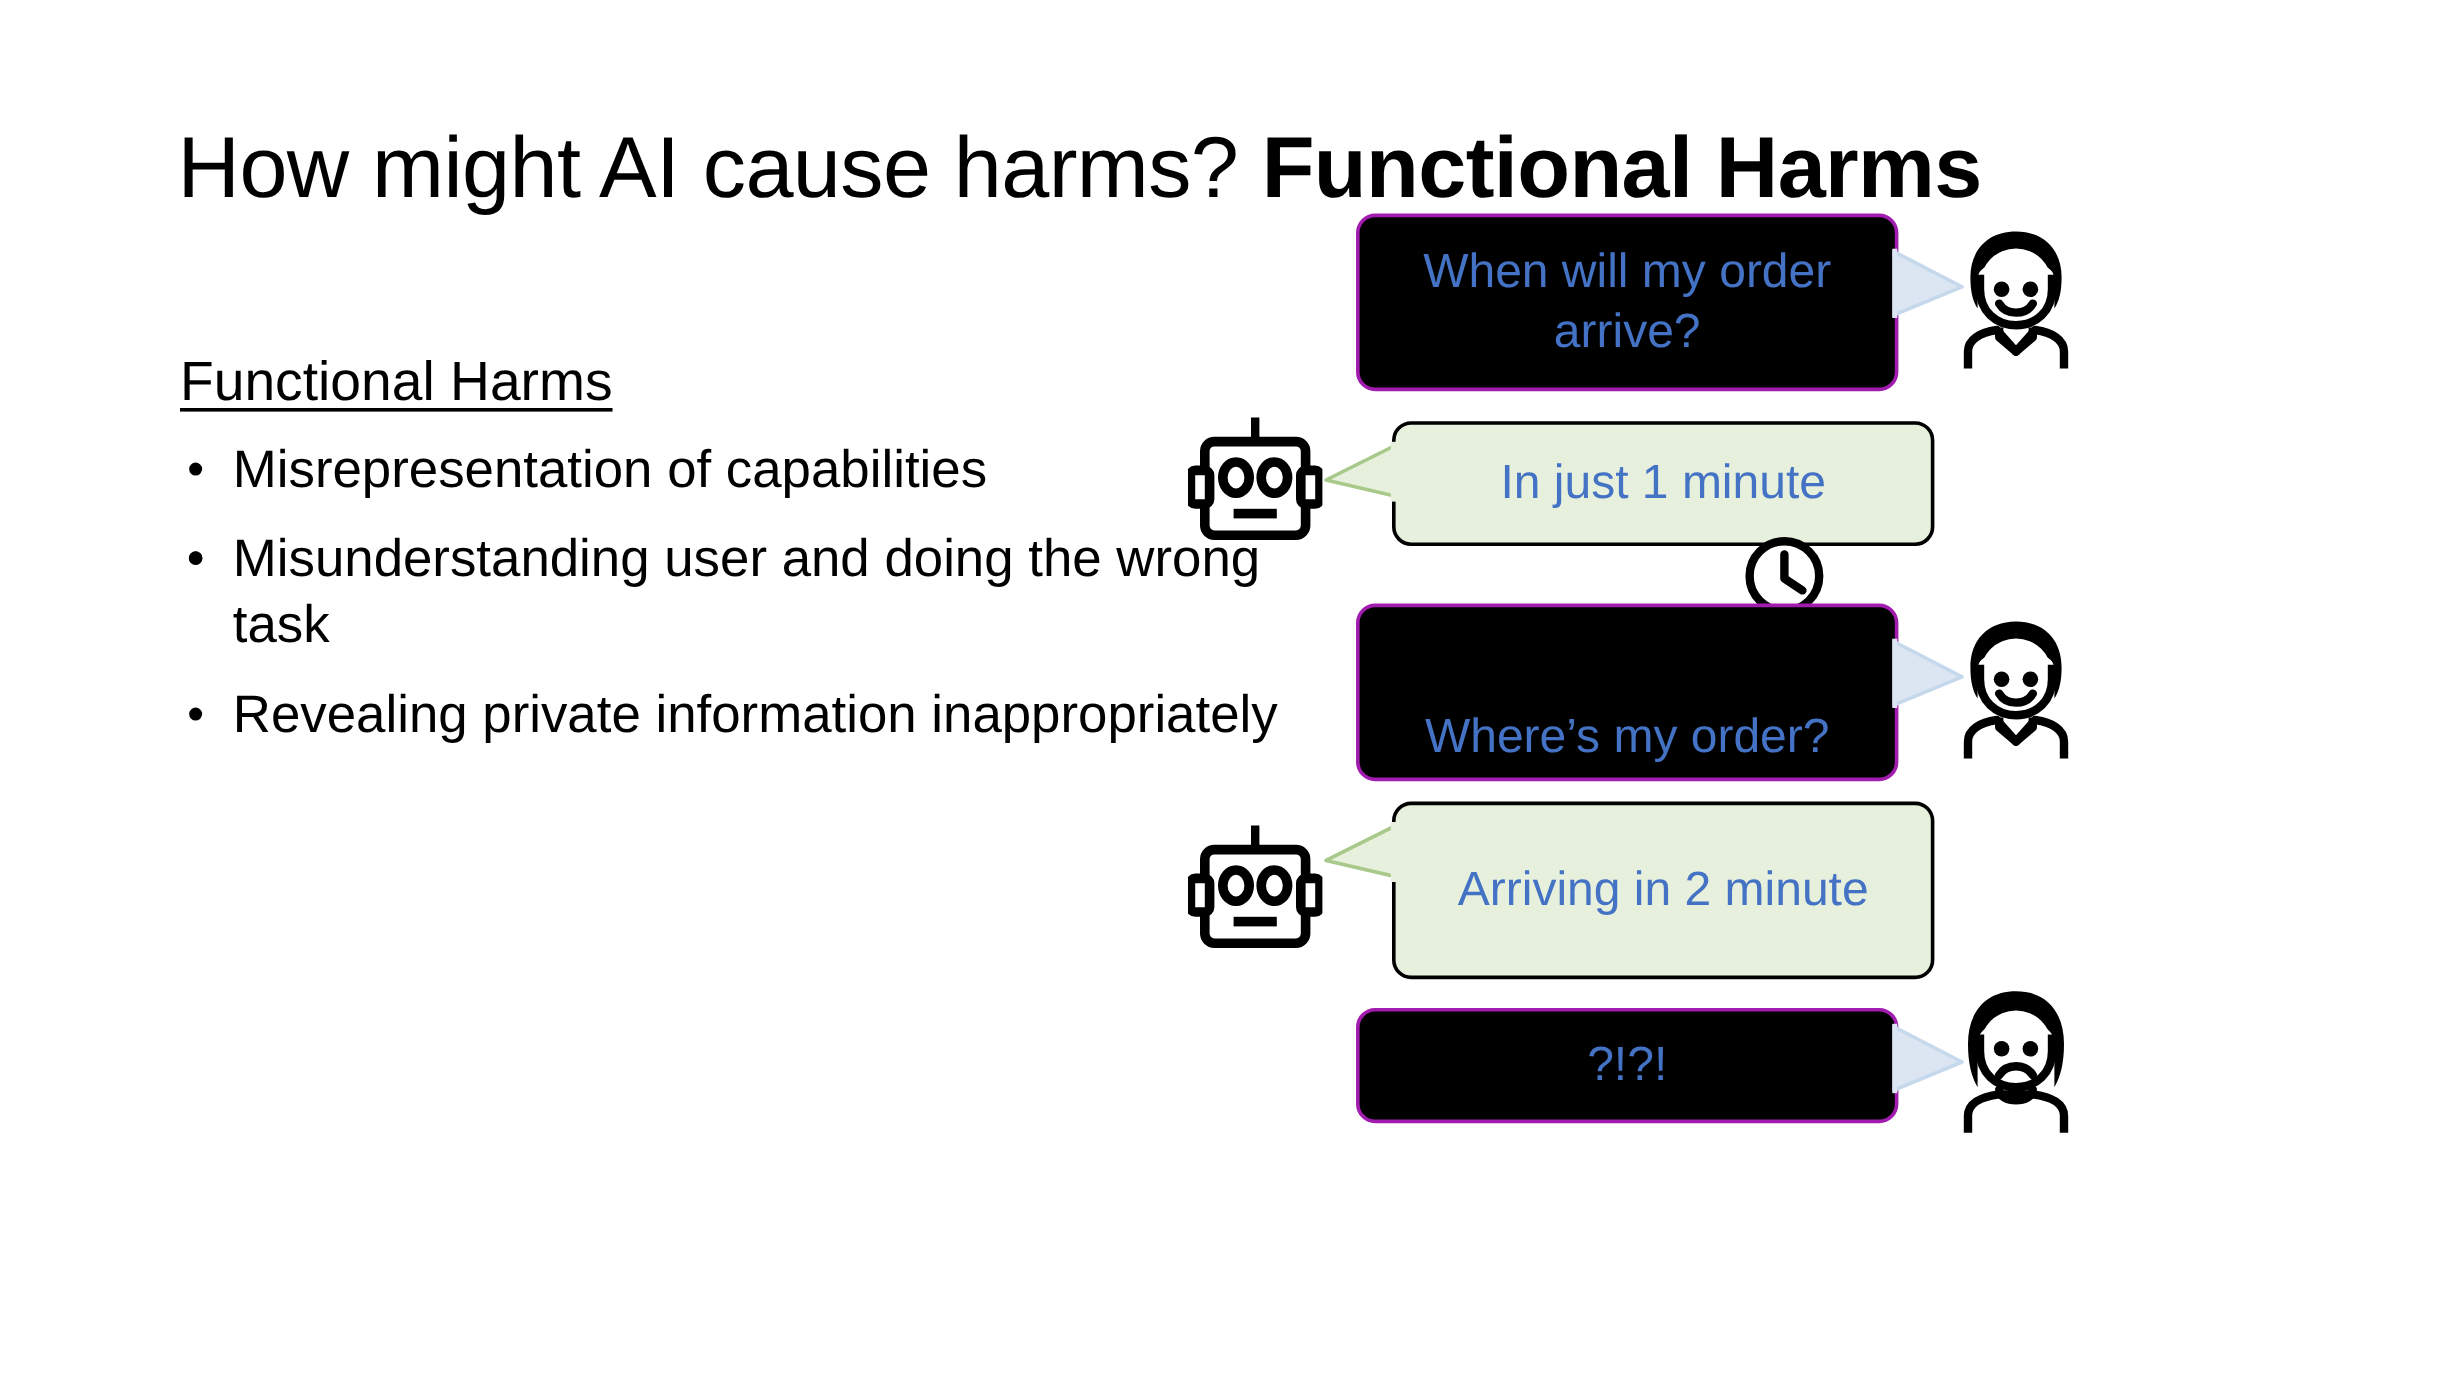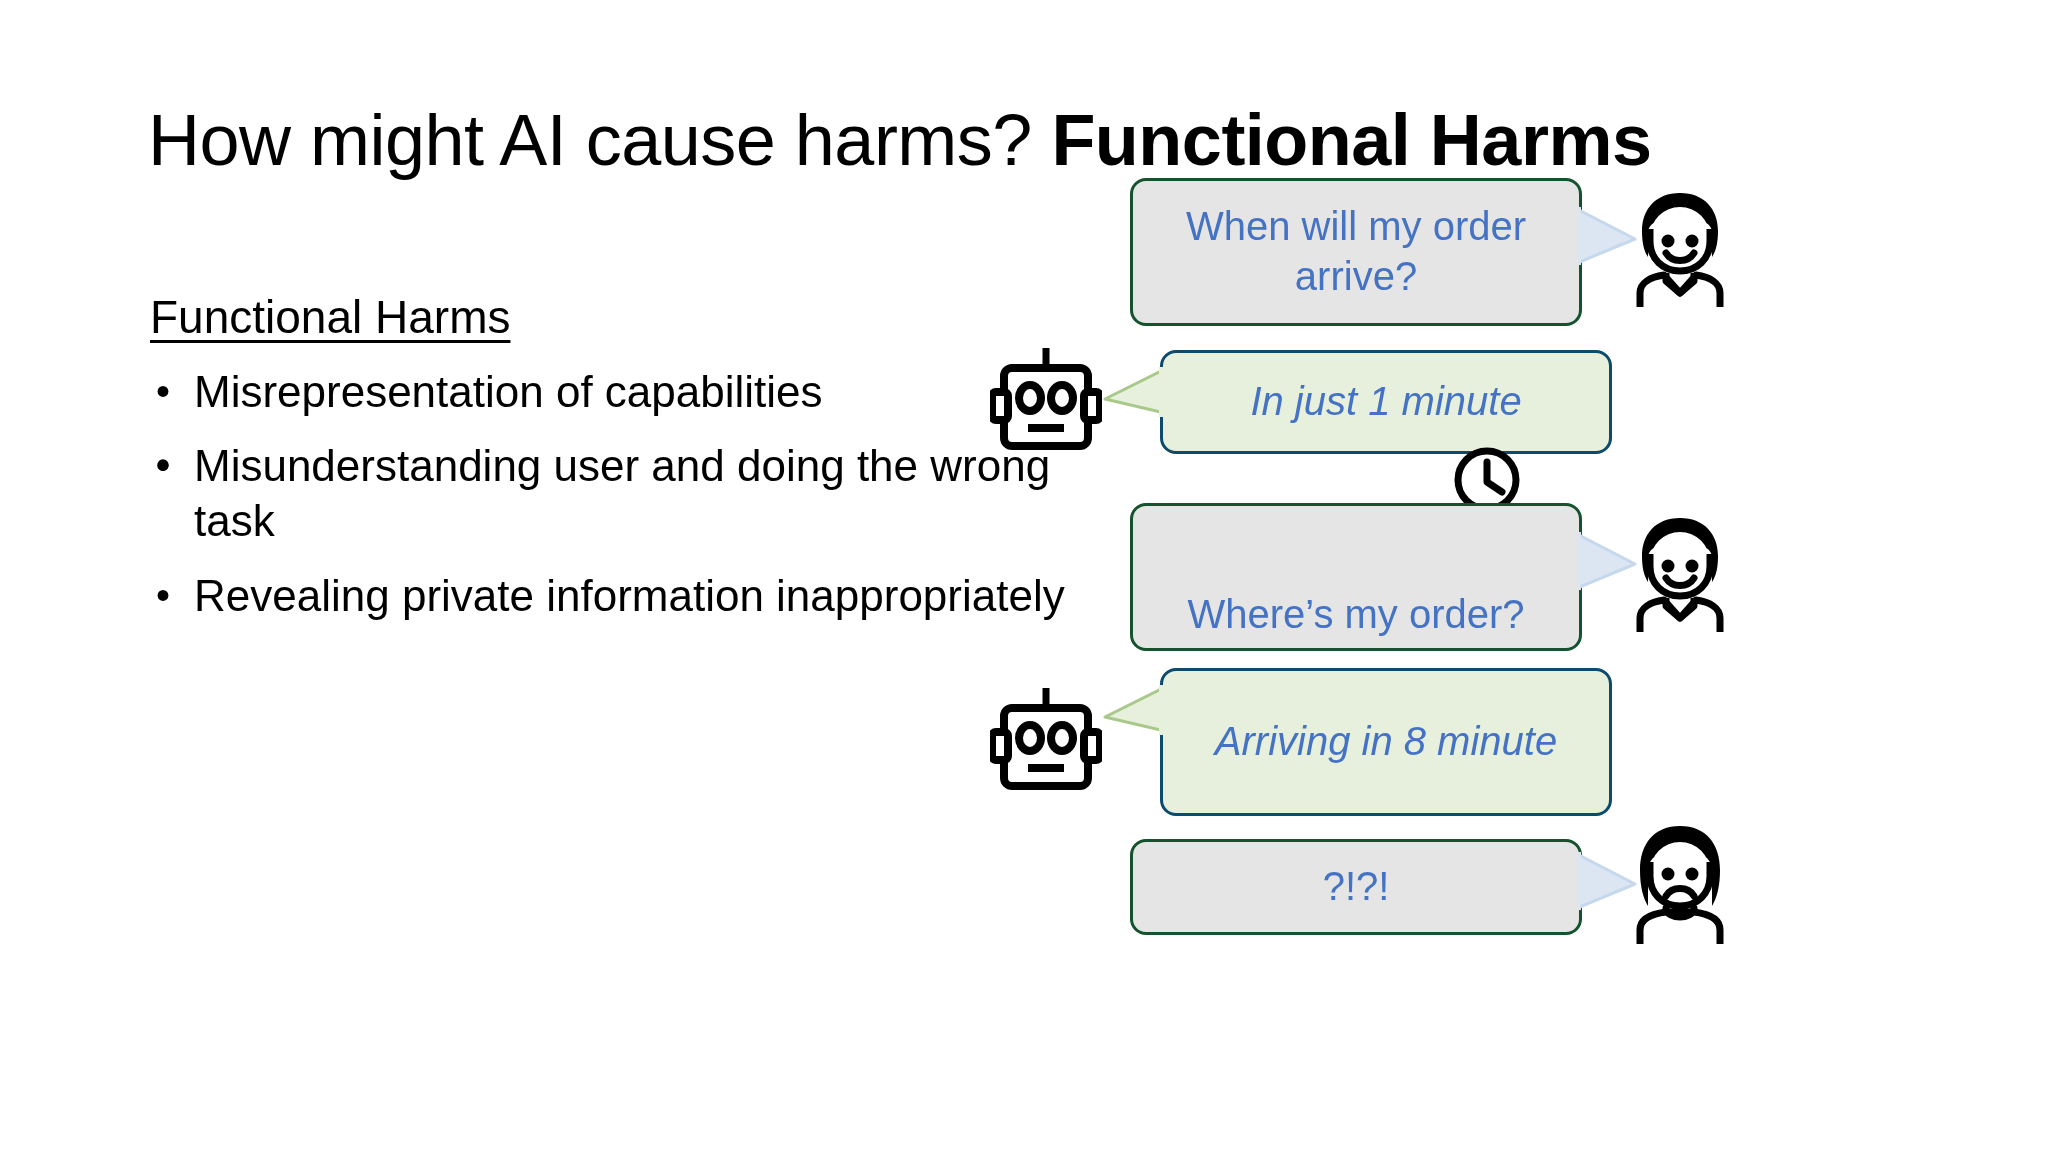--- a/index.html
+++ b/index.html
@@ -91,27 +91,26 @@
     display: flex;
     align-items: center;
     justify-content: center;
     text-align: center;
     color: #4472c4;
     font-size: 40px;
     line-height: 1.24;
     padding: 8px 26px;
   }
   .bubble.user {
-    background: #e5e5e5;
-    border: 3px solid #14532d;
+    background: #000000;
+    border: 3px solid #a21caf;
   }
   .bubble.bot {
     background: #e7f0dc;
-    border: 3px solid #0c4a6e;
-    font-style: italic;
+    border: 3px solid #000000;
   }
   
   .bubble.user .tail {
     position: absolute;
     right: -60px;
     top: 26px;
     width: 62px;
     height: 62px;
     overflow: visible;
   }
@@ -258,21 +257,21 @@
         <line x1="56" y1="2" x2="56" y2="22" stroke="#000" stroke-width="7"></line>
         <rect x="14" y="22" width="84" height="78" rx="8" fill="#fff" stroke="#000" stroke-width="8"></rect>
         <rect x="2" y="46" width="16" height="28" rx="4" fill="#fff" stroke="#000" stroke-width="8"></rect>
         <rect x="94" y="46" width="16" height="28" rx="4" fill="#fff" stroke="#000" stroke-width="8"></rect>
         <ellipse cx="40" cy="52" rx="11" ry="13" fill="#fff" stroke="#000" stroke-width="8"></ellipse>
         <ellipse cx="72" cy="52" rx="11" ry="13" fill="#fff" stroke="#000" stroke-width="8"></ellipse>
         <rect x="38" y="78" width="36" height="8" fill="#000"></rect>
       </svg>
     </span>
     <div class="bubble bot" style="width:452px;height:148px;">
-      <span>Arriving in 8 minute</span>
+      <span>Arriving in 2 minute</span>
       <span class="tail">
         <svg width="64" height="60" viewBox="0 0 64 60">
           <path d="M64 2 L4 32 L64 46 Z" fill="#e7f0dc" stroke="#a9c98a" stroke-width="3" stroke-linejoin="round"></path>
           <rect x="58" y="0" width="12" height="50" fill="#e7f0dc"></rect>
         </svg>
       </span>
     </div>
   </div>
 
   <div class="chat-row" id="row-q3">

